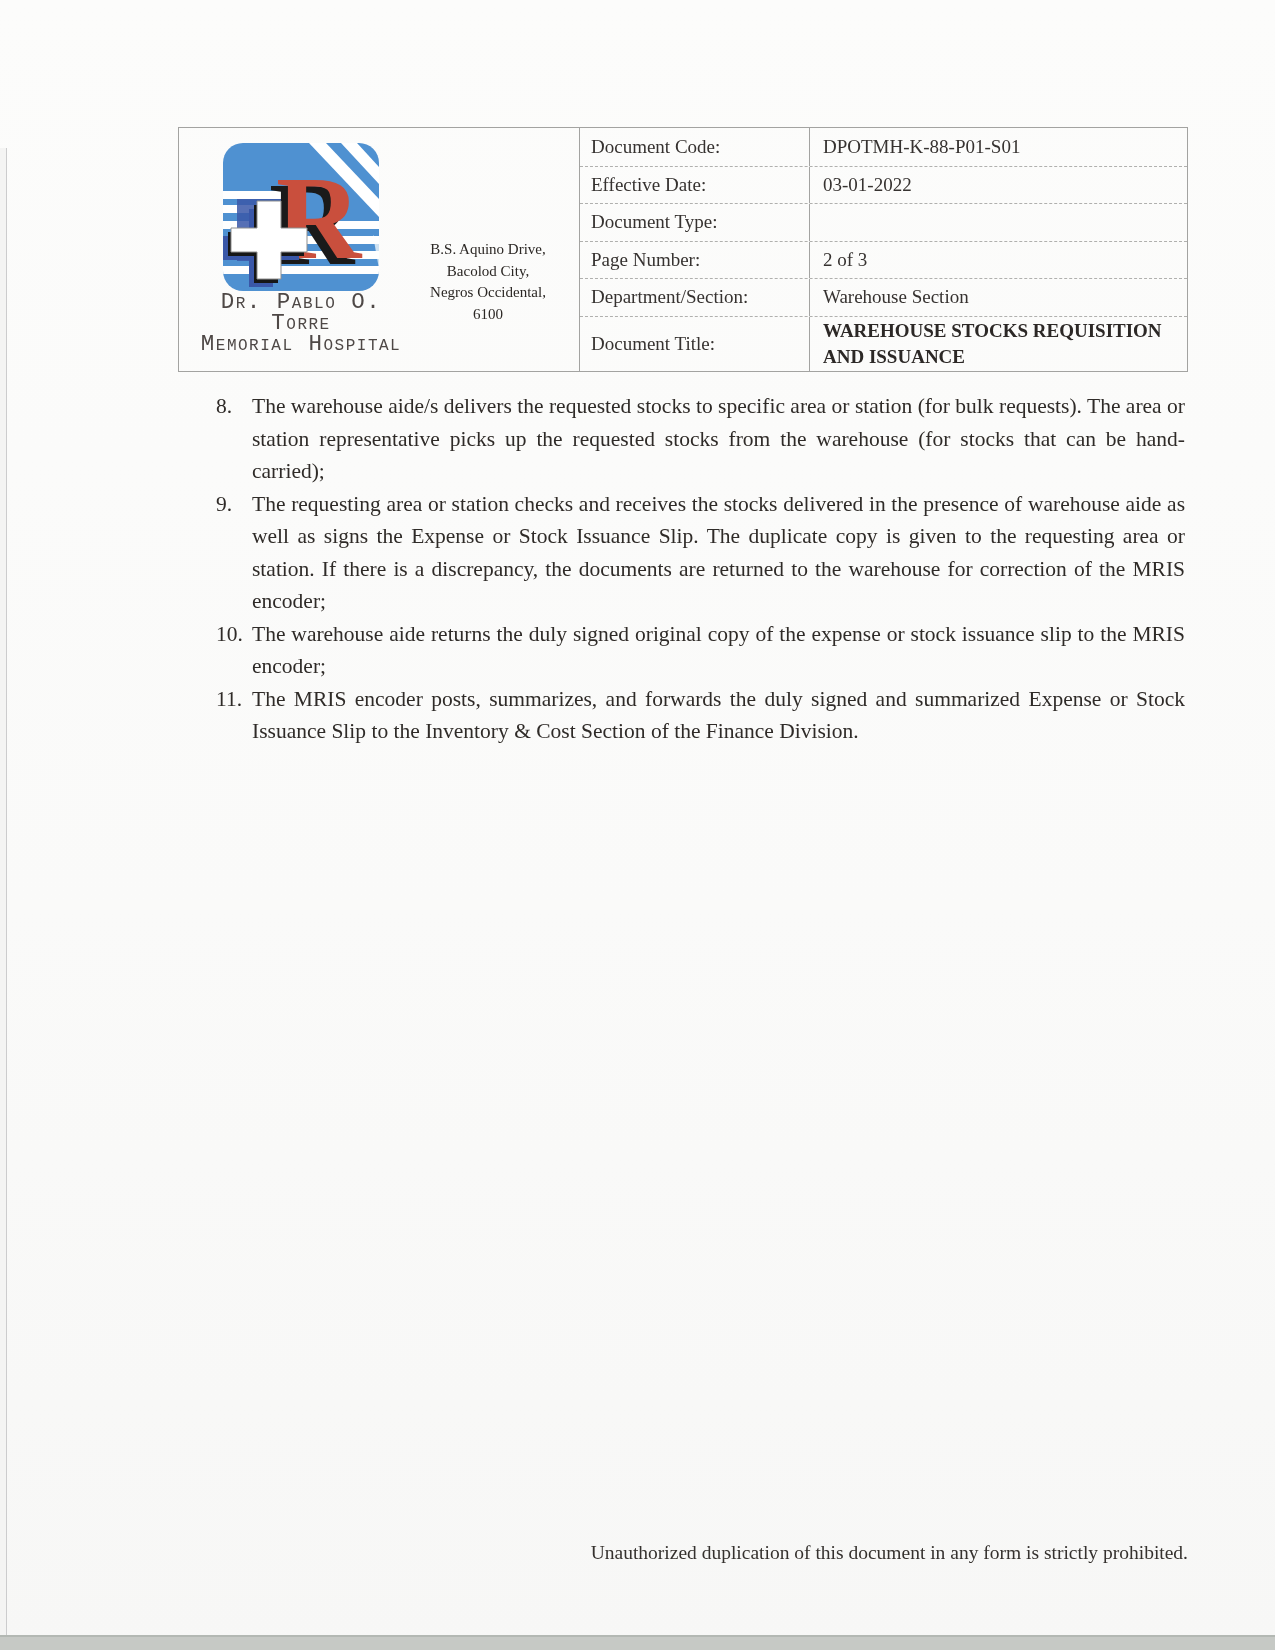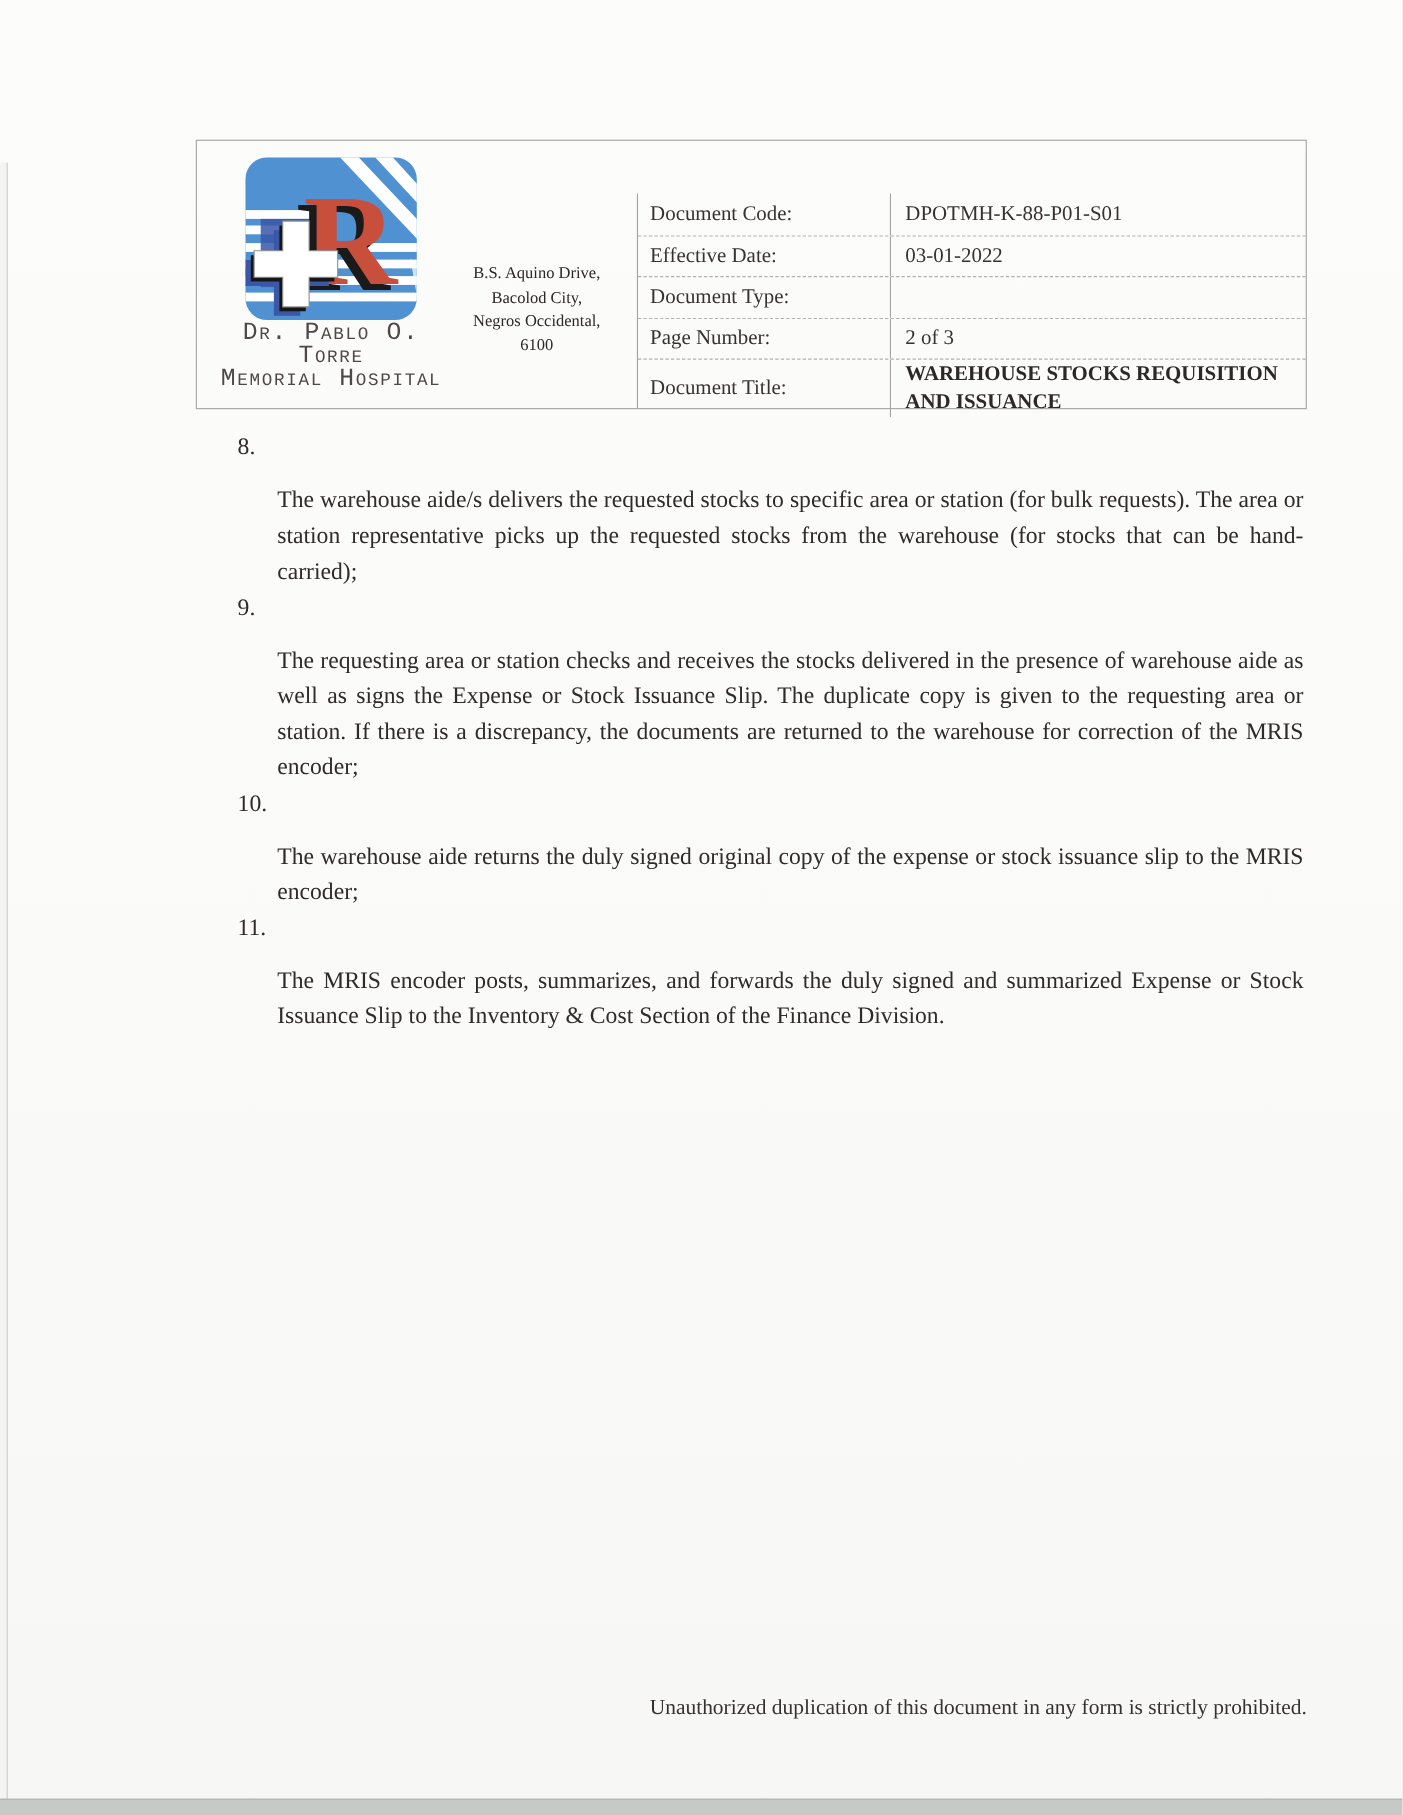--- a/index.html
+++ b/index.html
@@ -45,21 +45,21 @@
     letter-spacing: 1.5px;
     color: #4e4846;
     font-family: Liberation Mono, monospace;
   }
   .hospital-address {
     position: absolute; left: 234px; top: 111px; width: 150px;
     text-align: center;
     font-size: 15px; line-height: 21.5px;
     color: #2b2724;
   }
-  .meta { flex: 1; display: flex; flex-direction: column; border-left: 1px solid #a3a3a1; margin-top: 48px; }
+  .meta { flex: 1; display: flex; flex-direction: column; border-left: 1px solid #a3a3a1; }
   .meta-row { display: flex; height: 37.5px; flex: none; }
   .meta-row + .meta-row { border-top: 1px dashed #b0b0ae; }
   .meta-row.title-row { flex: 1; height: auto; }
   .meta-label {
     width: 230px; flex: none;
     border-right: 1px solid #a3a3a1;
     display: flex; align-items: center;
     padding-left: 11px;
     font-size: 19px; color: #363230;
   }
@@ -82,21 +82,20 @@
   .proc-num {
     width: 36px; flex: none;
     font-size: 21.5px; line-height: 32.5px;
     color: #2f2b28;
   }
   .proc-text {
     flex: 1;
     text-align: justify;
     font-size: 21.5px; line-height: 32.5px;
     color: #2f2b28;
-    margin-top: 48px;
   }
 
   
   .footer-notice {
     position: absolute; right: 87px; top: 1542px;
     font-size: 19.5px; color: #35312e;
   }
 </style>
 </head>
 <body>
@@ -159,20 +158,24 @@
         <div class="meta-label">Effective Date:</div>
         <div class="meta-value">03-01-2022</div>
       </div>
       <div class="meta-row">
         <div class="meta-label">Document Type:</div>
       </div>
       <div class="meta-row">
         <div class="meta-label">Page Number:</div>
         <div class="meta-value">2 of 3</div>
       </div>
+      <div class="meta-row">
+        <div class="meta-label">Department/Section:</div>
+        <div class="meta-value">Warehouse Section</div>
+      </div>
       <div class="meta-row title-row">
         <div class="meta-label">Document Title:</div>
         <div class="meta-value">WAREHOUSE STOCKS REQUISITION AND ISSUANCE</div>
       </div>
     </div>
   </div>
 
   <div class="procedure">
     <div class="proc-item">
       <div class="proc-num">8.</div>

